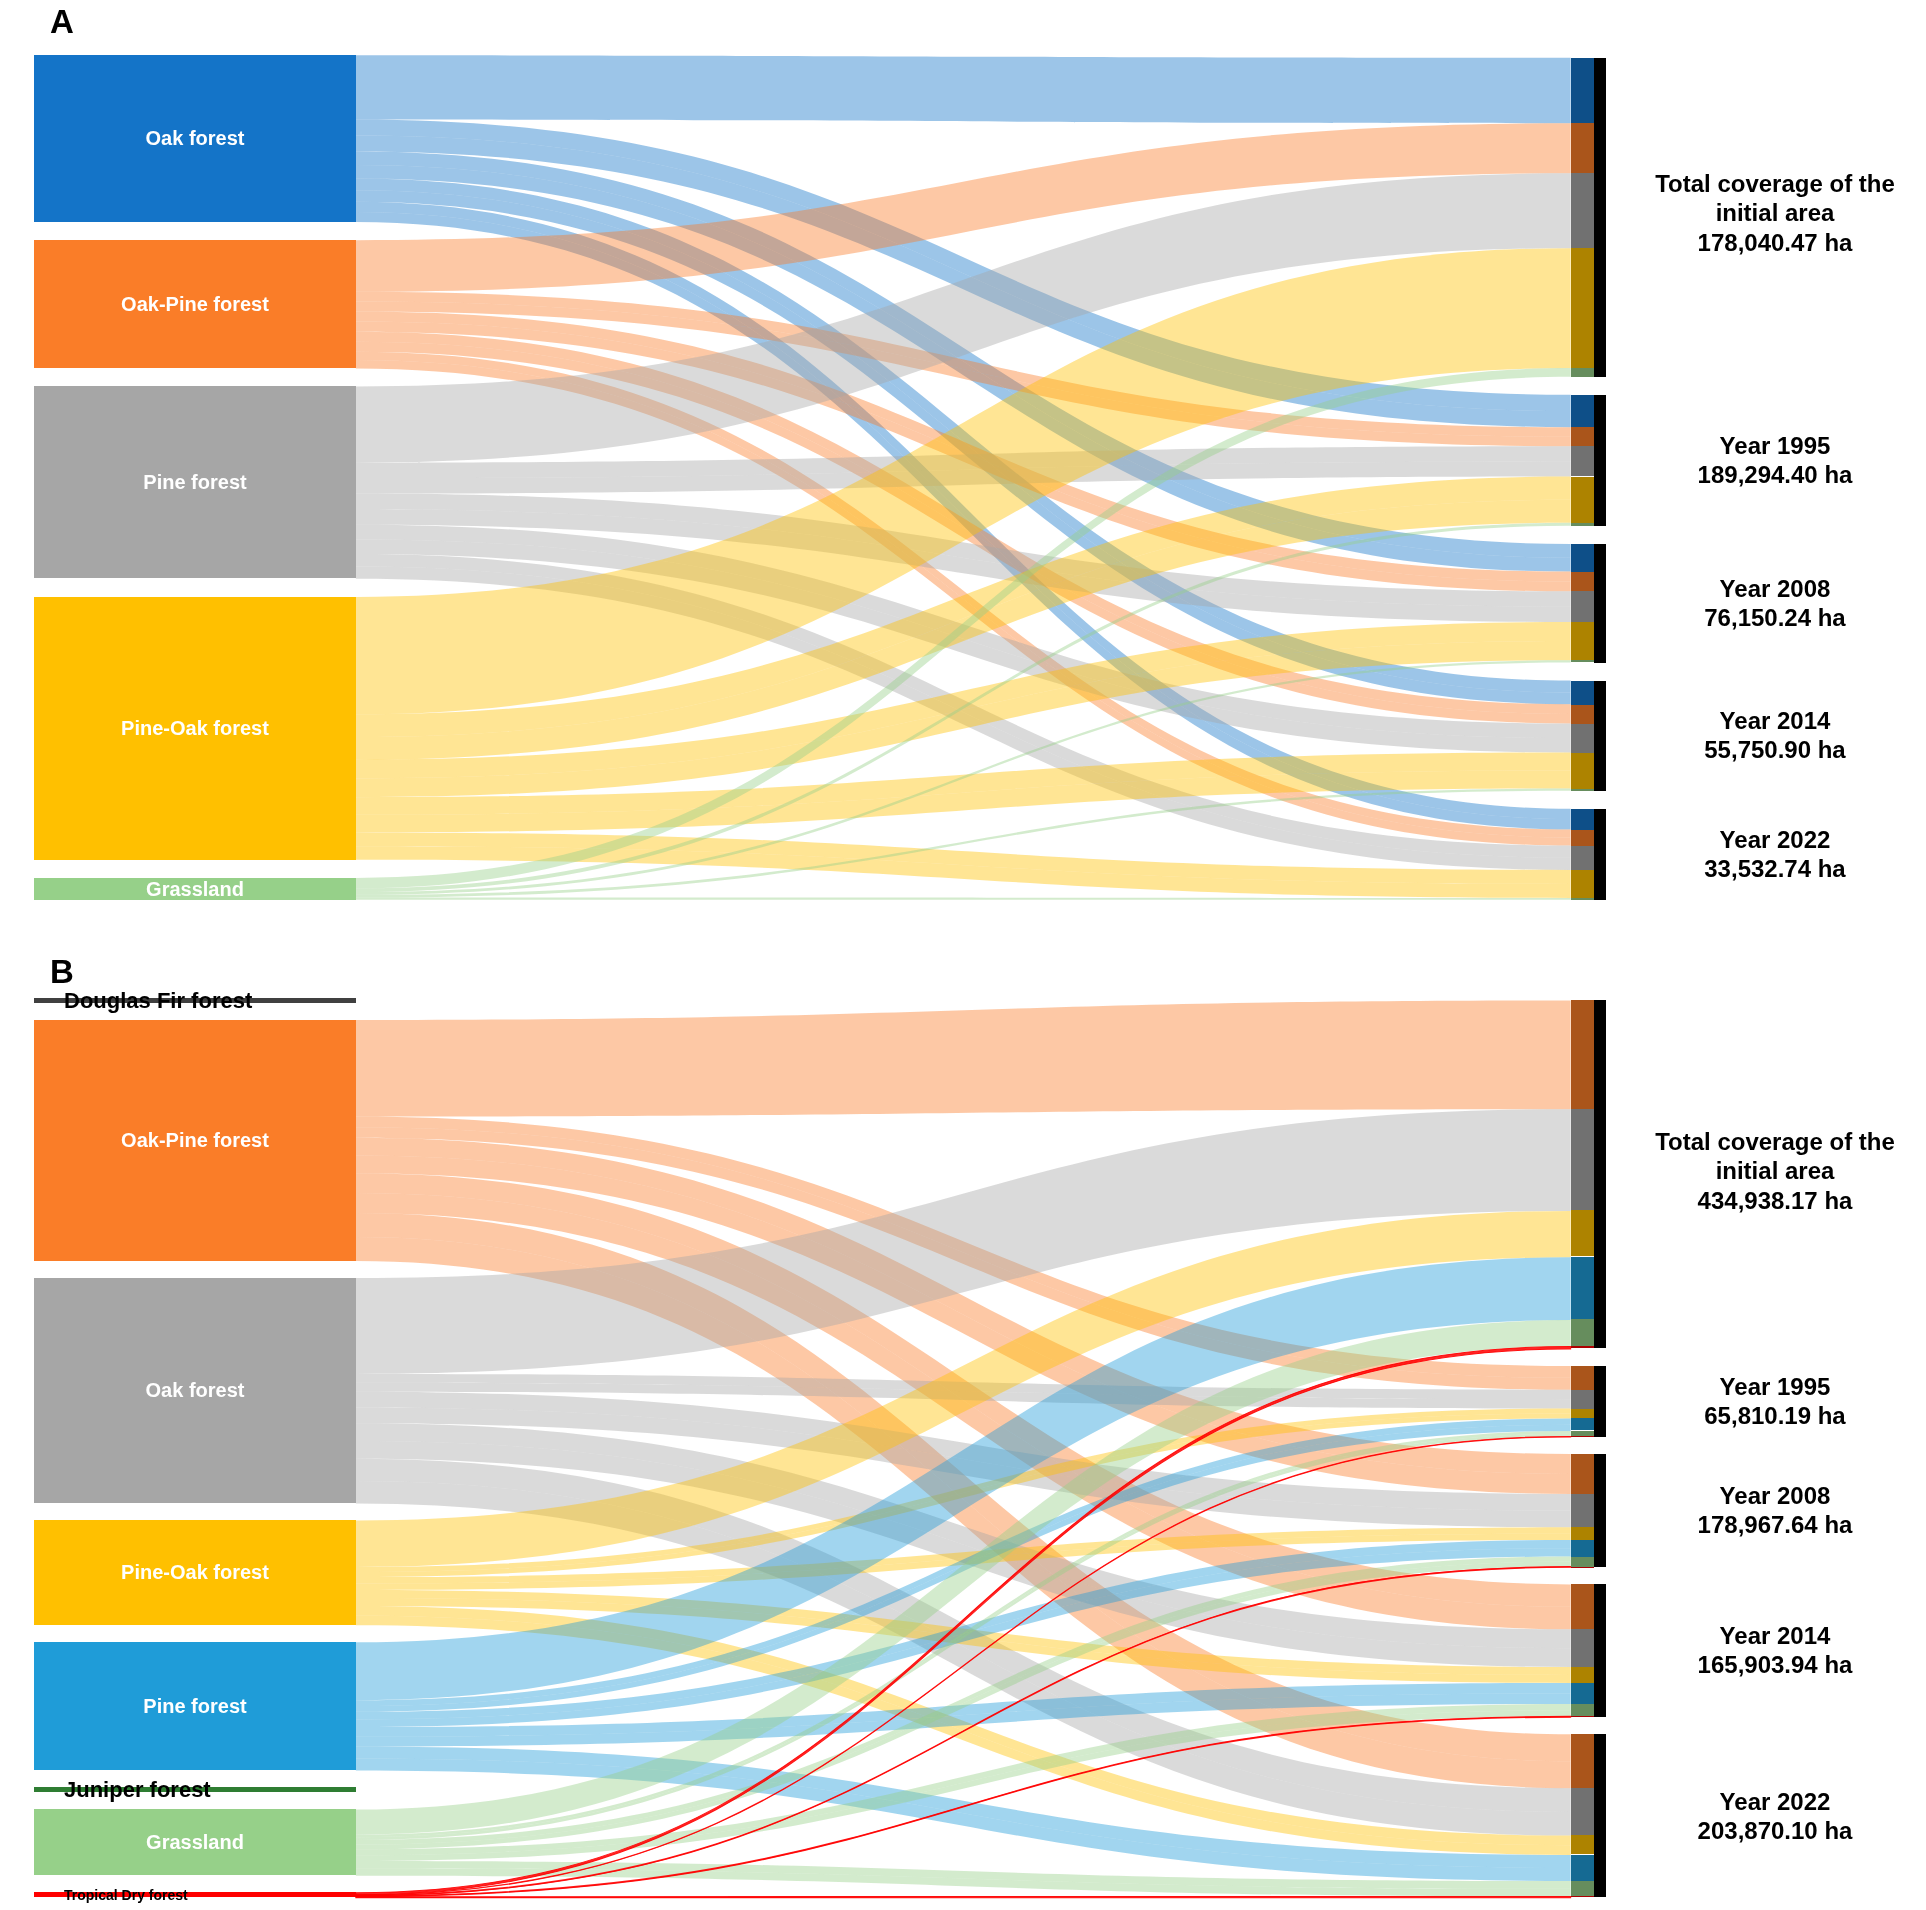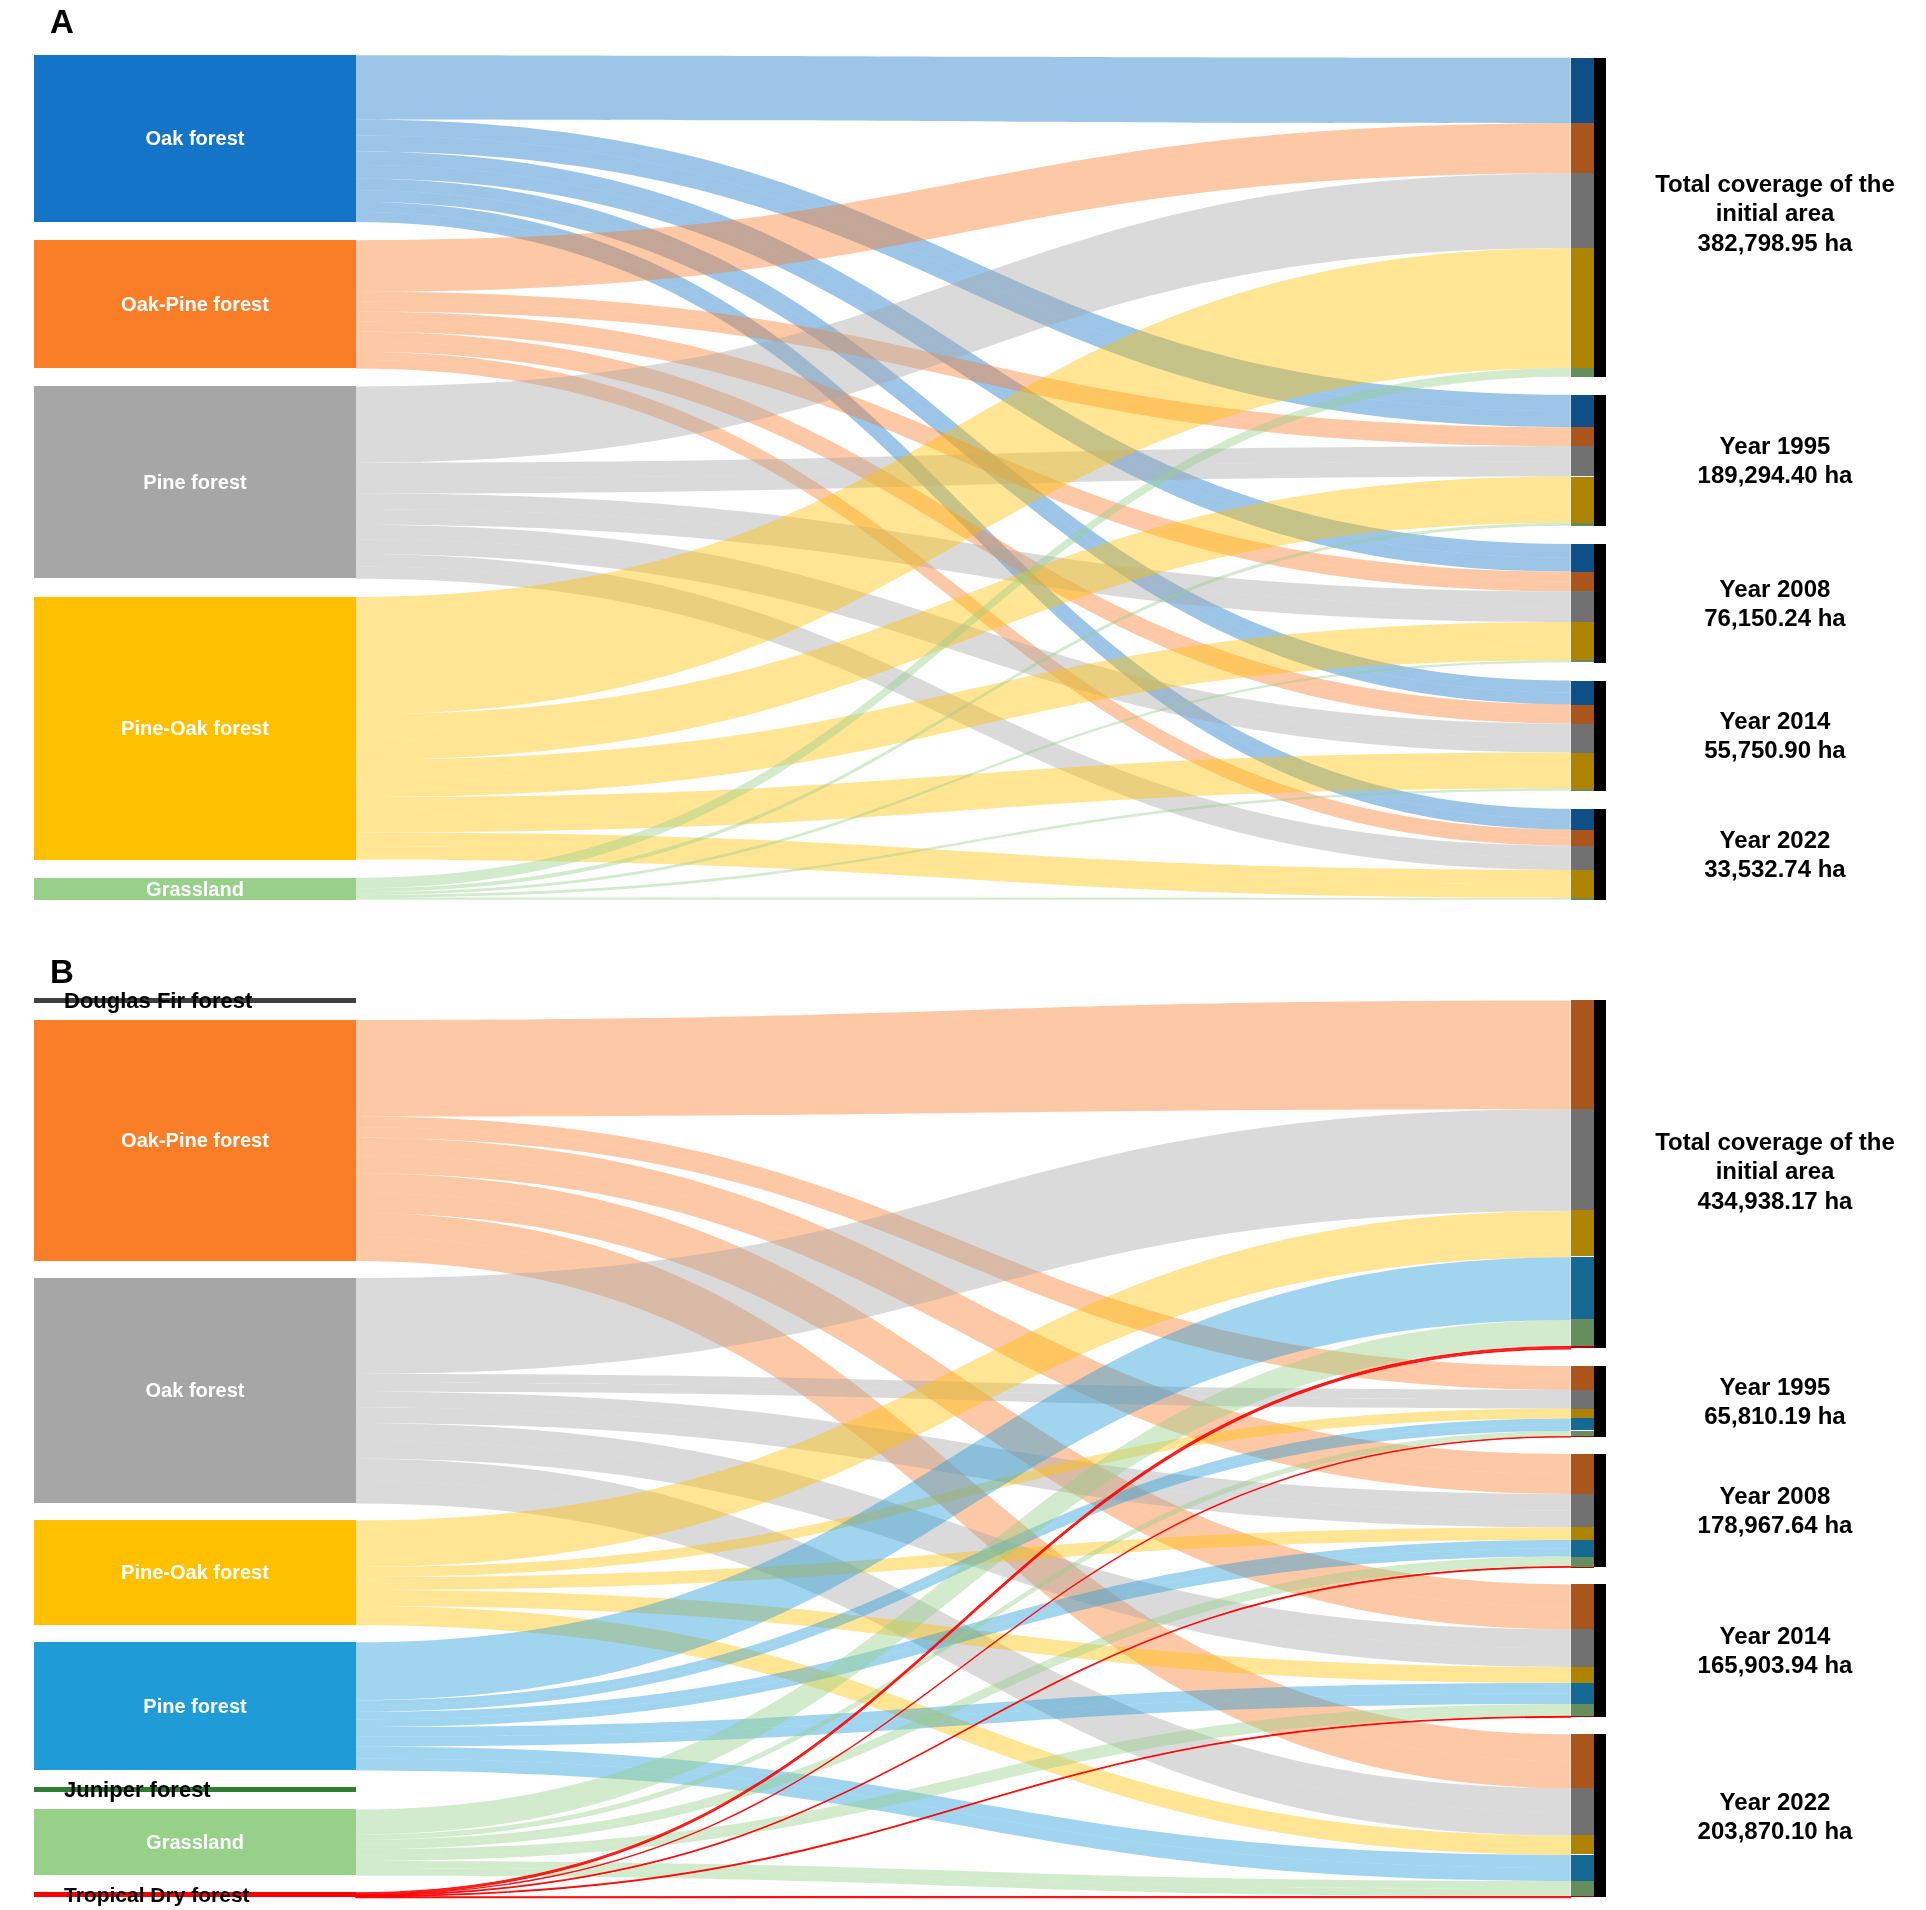--- a/index.html
+++ b/index.html
@@ -131,21 +131,21 @@
           <div class="target-seg" style="top: 0px; height: 65px; background: rgb(14, 79, 136);"></div>
           <div class="target-seg" style="top: 65px; height: 50px; background: rgb(170, 85, 27);"></div>
           <div class="target-seg" style="top: 115px; height: 75px; background: rgb(113, 113, 113);"></div>
           <div class="target-seg" style="top: 190px; height: 120px; background: rgb(173, 131, 0);"></div>
           <div class="target-seg" style="top: 310px; height: 8.6px; background: rgb(102, 141, 93);"></div>
         </div>
         <div class="target-black" style="left: 22.6px; top: 0px; width: 12.6px; height: 319px;"></div>
       </div>
       <div class="target-text" style="left: 1624px; width: 302px; top: 169px;">
         <div>Total coverage of the initial area</div>
-        <div>382,798.95 ha</div>
+        <div>178,040.47 ha</div>
       </div>
       <div class="target-col" style="left: 1571px; top: 395px; width: 35px; height: 131px;">
         <div class="target-bar" style="left: 0px; top: 0px; width: 22.6px; height: 131px;">
           <div class="target-seg" style="top: 0px; height: 32px; background: rgb(14, 79, 136);"></div>
           <div class="target-seg" style="top: 32px; height: 19px; background: rgb(170, 85, 27);"></div>
           <div class="target-seg" style="top: 51px; height: 30px; background: rgb(113, 113, 113);"></div>
           <div class="target-seg" style="top: 82px; height: 46px; background: rgb(173, 131, 0);"></div>
           <div class="target-seg" style="top: 128px; height: 3px; background: rgb(102, 141, 93);"></div>
         </div>
         <div class="target-black" style="left: 22.6px; top: 0px; width: 12.6px; height: 131px;"></div>
@@ -316,21 +316,21 @@
       <div class="node-rect" style="left: 34px; top: 687px; width: 322px; height: 128px; background: rgb(31, 156, 216);">
         <div class="node-label">Pine forest</div>
       </div>
       <div class="thin-node" style="left: 34px; top: 832px; width: 322px; height: 5px; background: rgb(46, 125, 50); display: flex; align-items: center; justify-content: center; text-decoration: underline;">
         <div class="node-label dark" style="font-size: 22px; position: absolute; left: 30px; white-space: nowrap;">Juniper forest</div>
       </div>
       <div class="node-rect" style="left: 34px; top: 854px; width: 322px; height: 66px; background: rgb(150, 208, 137);">
         <div class="node-label">Grassland</div>
       </div>
       <div class="thin-node" style="left: 34px; top: 937px; width: 322px; height: 5px; background: rgb(255, 0, 0); display: flex; align-items: center; justify-content: center;">
-        <div class="node-label dark" style="font-size: 21px; position: absolute; left: 30px; white-space: nowrap;">Tropical Dry forest</div>
+        <div class="node-label dark" style="font-size: 14px; position: absolute; left: 30px; white-space: nowrap;">Tropical Dry forest</div>
       </div>
       <div class="target-col" style="left: 1571px; top: 45px; width: 35px; height: 348px;">
         <div class="target-bar" style="left: 0px; top: 0px; width: 22.6px; height: 348px;">
           <div class="target-seg" style="top: 0px; height: 109px; background: rgb(170, 85, 27);"></div>
           <div class="target-seg" style="top: 109px; height: 102px; background: rgb(113, 113, 113);"></div>
           <div class="target-seg" style="top: 210px; height: 46px; background: rgb(173, 131, 0);"></div>
           <div class="target-seg" style="top: 257px; height: 63px; background: rgb(21, 106, 147);"></div>
           <div class="target-seg" style="top: 319px; height: 26.5px; background: rgb(102, 141, 93);"></div>
           <div class="target-seg" style="top: 346px; height: 2.4px; background: rgb(173, 0, 0);"></div>
         </div>

